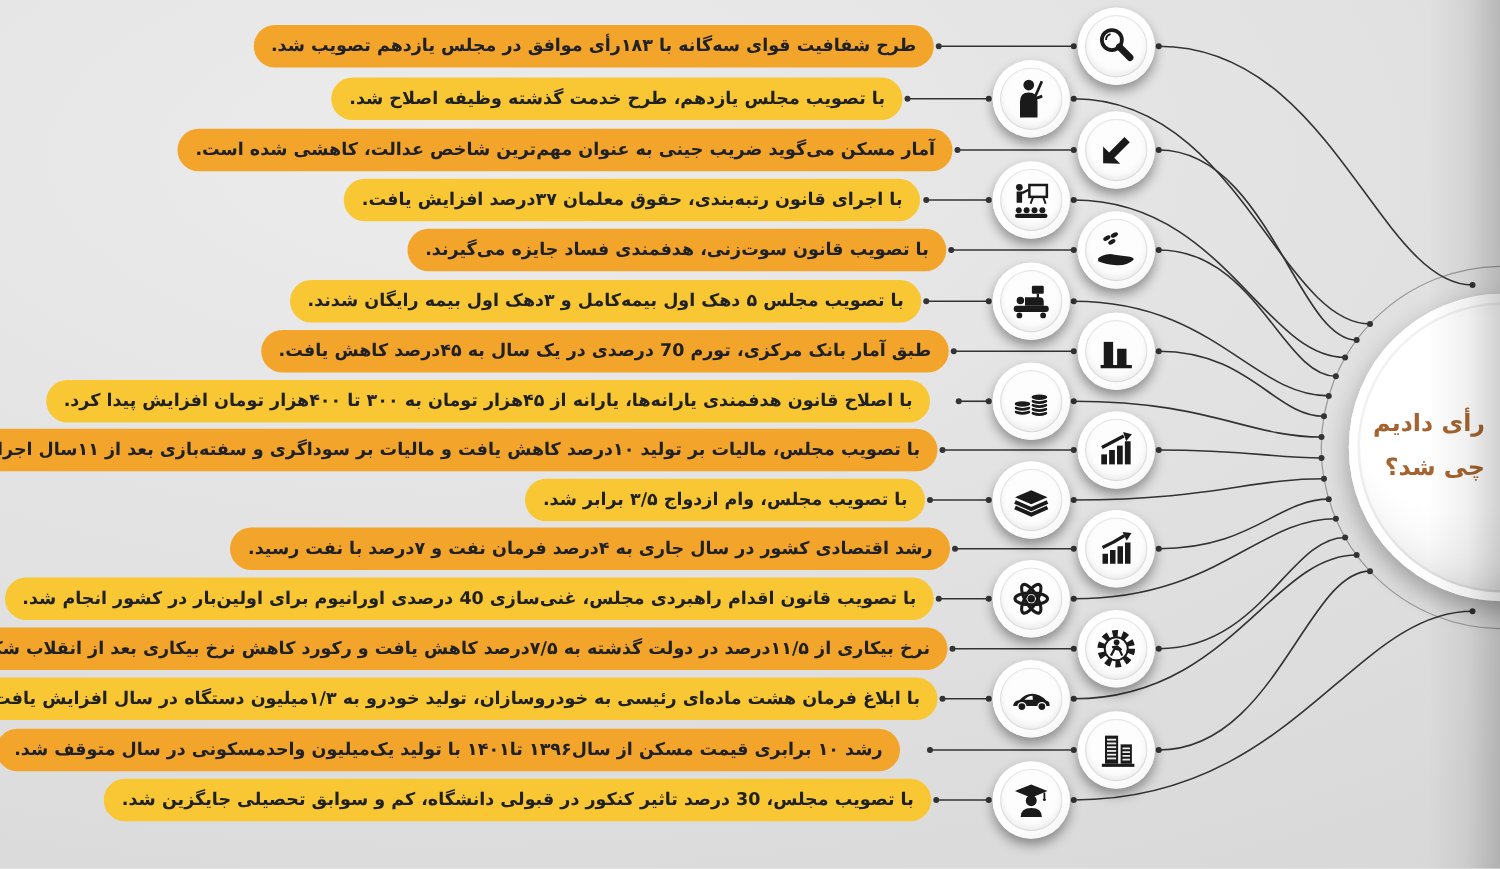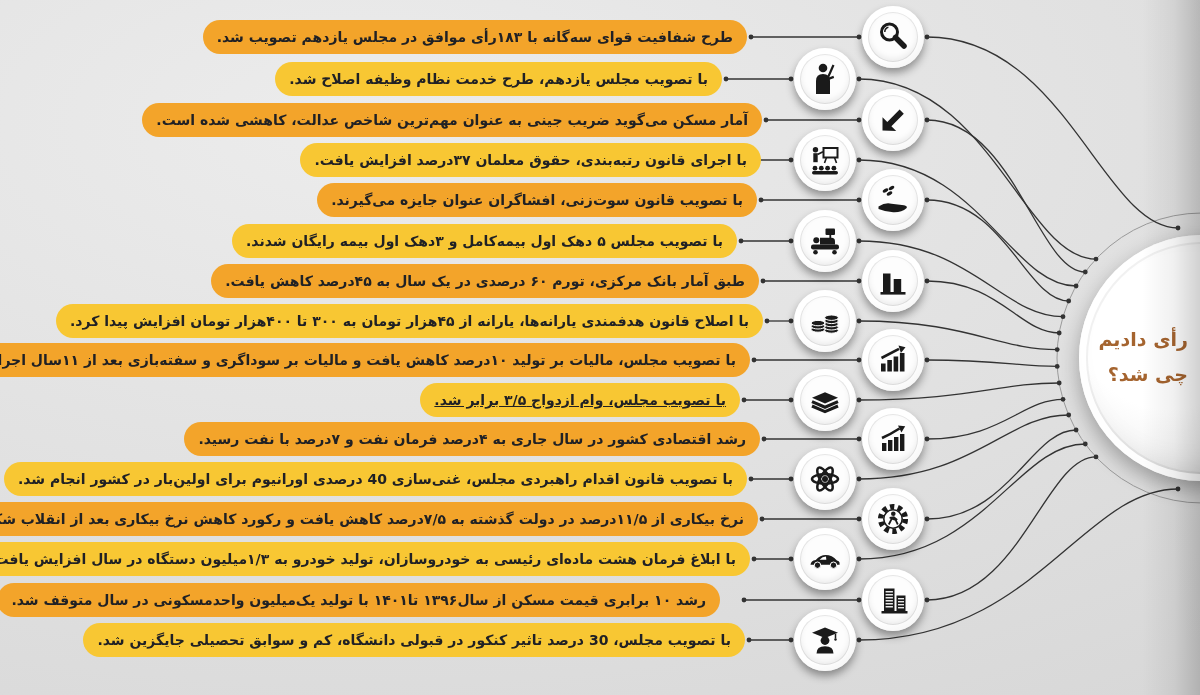--- a/index.html
+++ b/index.html
@@ -151,62 +151,62 @@
       <div class="badge" style="left: 862px; top: 6px;">
         <div class="badge-inner"></div>
         <span class="glyph">
           <svg viewBox="0 0 36 36">
             <circle cx="14.5" cy="13" r="8" fill="none" stroke="#1a1a1a" stroke-width="3"></circle>
             <path d="M9.8 13 a4.8 4.8 0 0 1 3.6-4.7" stroke="#1a1a1a" stroke-width="1.5" fill="none"></path>
             <path d="M20.5 18.5 L29 27" stroke="#1a1a1a" stroke-width="5.5" stroke-linecap="round"></path>
           </svg>
         </span>
       </div>
-      <div class="banner yellow" dir="rtl" style="top: 62px; right: 478px;"><span>با تصویب مجلس یازدهم، طرح خدمت نظام وظیفه اصلاح شد.</span></div>
+      <div class="banner yellow" dir="rtl" style="top: 62px; right: 478px;"><span>با تصویب مجلس یازدهم، طرح خدمت گذشته وظیفه اصلاح شد.</span></div>
       <div class="badge" style="left: 794px; top: 48px;">
         <div class="badge-inner"></div>
         <span class="glyph">
           <svg viewBox="0 0 36 36">
             <circle cx="16" cy="7" r="4.3" fill="#1a1a1a"></circle>
             <path d="M9 33 V20 q0-7 7-7 q7 0 7 7 v13 Z" fill="#1a1a1a"></path>
             <path d="M25.5 3.5 l2 .9 -6 13.6 -2-.9 Z" fill="#1a1a1a"></path>
             <rect x="20.5" y="15.8" width="6.5" height="2.2" fill="#1a1a1a" transform="rotate(-20 24 17)"></rect>
           </svg>
         </span>
       </div>
       <div class="banner orange" dir="rtl" style="top: 103px; right: 438px;"><span>آمار مسکن می‌گوید ضریب جینی به عنوان مهم‌ترین شاخص عدالت، کاهشی شده است.</span></div>
       <div class="badge" style="left: 862px; top: 89px;">
         <div class="badge-inner"></div>
         <span class="glyph">
           <svg viewBox="0 0 36 36">
             <path d="M7.5 28.5 V15.2 l4.8 4.8 L24.6 7.6 l4.2 4.2 -12.4 12.4 4.8 4.8 Z" fill="#1a1a1a"></path>
           </svg>
         </span>
       </div>
-      <div class="banner yellow" dir="rtl" style="top: 143px; right: 439px;"><span>با اجرای قانون رتبه‌بندی، حقوق معلمان ۳۷درصد افزایش یافت.</span></div>
+      <div class="banner yellow" dir="rtl" style="top: 143px; right: 464px;"><span>با اجرای قانون رتبه‌بندی، حقوق معلمان ۳۷درصد افزایش یافت.</span></div>
       <div class="badge" style="left: 794px; top: 129px;">
         <div class="badge-inner"></div>
         <span class="glyph">
           <svg viewBox="0 0 36 36">
             <rect x="16.5" y="6" width="14" height="9.5" fill="none" stroke="#1a1a1a" stroke-width="2"></rect>
             <path d="M19.5 15.5 l-2 5.5 M27.5 15.5 l2 5.5" stroke="#1a1a1a" stroke-width="1.6" fill="none"></path>
             <circle cx="8.5" cy="7.8" r="2.7" fill="#1a1a1a"></circle>
             <path d="M6.3 11.2 h4.4 v9 h-4.4 Z" fill="#1a1a1a"></path>
             <path d="M10.5 12.5 L16 9.8" stroke="#1a1a1a" stroke-width="1.8"></path>
             <g fill="#1a1a1a">
               <circle cx="8" cy="26.2" r="2.4"></circle>
               <circle cx="14.3" cy="26.2" r="2.4"></circle>
               <circle cx="20.6" cy="26.2" r="2.4"></circle>
               <circle cx="26.9" cy="26.2" r="2.4"></circle>
               <rect x="5" y="29" width="26" height="3.4" rx="1.7"></rect>
             </g>
           </svg>
         </span>
       </div>
-      <div class="banner orange" dir="rtl" style="top: 183px; right: 443px;"><span>با تصویب قانون سوت‌زنی، افشاگران عنوان جایزه می‌گیرند.</span></div>
+      <div class="banner orange" dir="rtl" style="top: 183px; right: 443px;"><span>با تصویب قانون سوت‌زنی، هدفمندی فساد جایزه می‌گیرند.</span></div>
       <div class="badge" style="left: 862px; top: 169px;">
         <div class="badge-inner"></div>
         <span class="glyph">
           <svg viewBox="0 0 36 36">
             <g fill="#1a1a1a">
               <ellipse cx="10.5" cy="8.5" rx="3.1" ry="1.7" transform="rotate(-28 10.5 8.5)"></ellipse>
               <ellipse cx="16.5" cy="6" rx="3.1" ry="1.7" transform="rotate(-28 16.5 6)"></ellipse>
               <ellipse cx="14.5" cy="11.5" rx="3.1" ry="1.7" transform="rotate(-28 14.5 11.5)"></ellipse>
               <path d="M3.5 24.5 q7-4.5 13-2.8 l12.5 1.6 q3.5 .6 2.7 2.6 q-5.5 4.8-13.5 4.3 q-8-.4-14.7-3.2 Z"></path>
             </g>
@@ -223,34 +223,34 @@
               <circle cx="8.5" cy="29.3" r="2.3"></circle>
               <circle cx="27.5" cy="29.3" r="2.3"></circle>
               <circle cx="9.3" cy="17.3" r="3"></circle>
               <path d="M13 14.8 h11.5 q3.5 0 3.5 3.5 v3.2 h-15 Z"></path>
               <rect x="18.5" y="5.5" width="9.5" height="6.5" rx="1"></rect>
               <rect x="22.4" y="12" width="1.8" height="3.5"></rect>
             </g>
           </svg>
         </span>
       </div>
-      <div class="banner orange" dir="rtl" style="top: 264px; right: 441px;"><span>طبق آمار بانک مرکزی، تورم ۶۰ درصدی در یک سال به ۴۵درصد کاهش یافت.</span></div>
+      <div class="banner orange" dir="rtl" style="top: 264px; right: 441px;"><span>طبق آمار بانک مرکزی، تورم 70 درصدی در یک سال به ۴۵درصد کاهش یافت.</span></div>
       <div class="badge" style="left: 862px; top: 250px;">
         <div class="badge-inner"></div>
         <span class="glyph">
           <svg viewBox="0 0 36 36">
             <g fill="#1a1a1a">
               <rect x="8" y="10.5" width="7.5" height="18.5"></rect>
               <rect x="18.7" y="16" width="7.5" height="13"></rect>
               <rect x="5.5" y="29" width="25" height="2.6"></rect>
             </g>
           </svg>
         </span>
       </div>
-      <div class="banner yellow" dir="rtl" style="top: 304px; right: 437px;"><span>با اصلاح قانون هدفمندی یارانه‌ها، یارانه از ۴۵هزار تومان به ۳۰۰ تا ۴۰۰هزار تومان افزایش پیدا کرد.</span></div>
+      <div class="banner yellow" dir="rtl" style="top: 304px; right: 456px;"><span>با اصلاح قانون هدفمندی یارانه‌ها، یارانه از ۴۵هزار تومان به ۳۰۰ تا ۴۰۰هزار تومان افزایش پیدا کرد.</span></div>
       <div class="badge" style="left: 794px; top: 290px;">
         <div class="badge-inner"></div>
         <span class="glyph">
           <svg viewBox="0 0 36 36">
             <g fill="#1a1a1a" stroke="#ffffff" stroke-width="1">
               <ellipse cx="11" cy="26.5" rx="6.8" ry="2.7"></ellipse>
               <ellipse cx="11" cy="23.3" rx="6.8" ry="2.7"></ellipse>
               <ellipse cx="11" cy="20.1" rx="6.8" ry="2.7"></ellipse>
               <ellipse cx="24.5" cy="27.5" rx="6.8" ry="2.7"></ellipse>
               <ellipse cx="24.5" cy="24.3" rx="6.8" ry="2.7"></ellipse>
@@ -270,21 +270,21 @@
               <rect x="6" y="21.5" width="4.6" height="8"></rect>
               <rect x="12.3" y="18" width="4.6" height="11.5"></rect>
               <rect x="18.6" y="14.5" width="4.6" height="15"></rect>
               <rect x="24.9" y="11" width="4.6" height="18.5"></rect>
               <path d="M6.5 16 L24 6.8" fill="none" stroke="#1a1a1a" stroke-width="2.6"></path>
               <path d="M23.5 3.5 l7 1.8 -4.6 5.6 Z"></path>
             </g>
           </svg>
         </span>
       </div>
-      <div class="banner yellow" dir="rtl" style="top: 383px; right: 460px; text-decoration: underline;"><span>با تصویب مجلس، وام ازدواج ۳/۵ برابر شد.</span></div>
+      <div class="banner yellow" dir="rtl" style="top: 383px; right: 460px;"><span>با تصویب مجلس، وام ازدواج ۳/۵ برابر شد.</span></div>
       <div class="badge" style="left: 794px; top: 369px;">
         <div class="badge-inner"></div>
         <span class="glyph">
           <svg viewBox="0 0 36 36">
             <g fill="#1a1a1a">
               <path d="M5 15.8 L18 10.2 31 15.8 18 21.4 Z"></path>
               <path d="M5 19.6 L18 25.2 31 19.6" fill="none" stroke="#1a1a1a" stroke-width="3.2"></path>
               <path d="M5 24 L18 29.6 31 24" fill="none" stroke="#1a1a1a" stroke-width="3.2"></path>
             </g>
           </svg>

